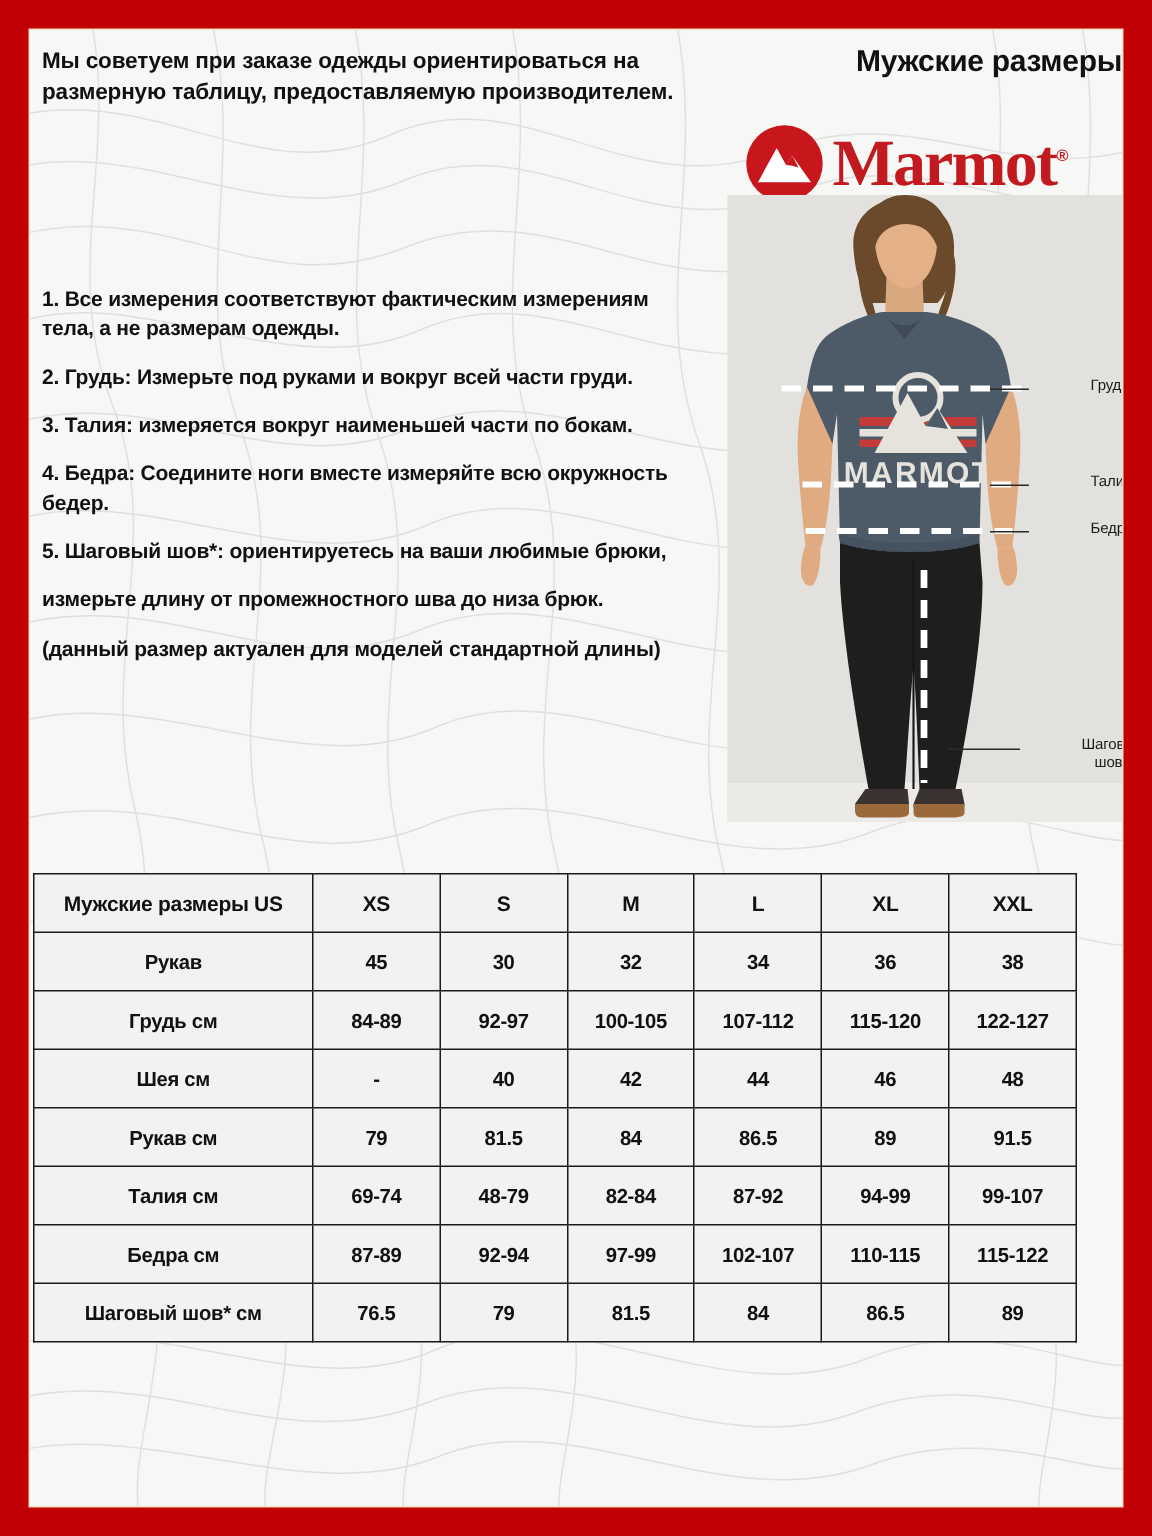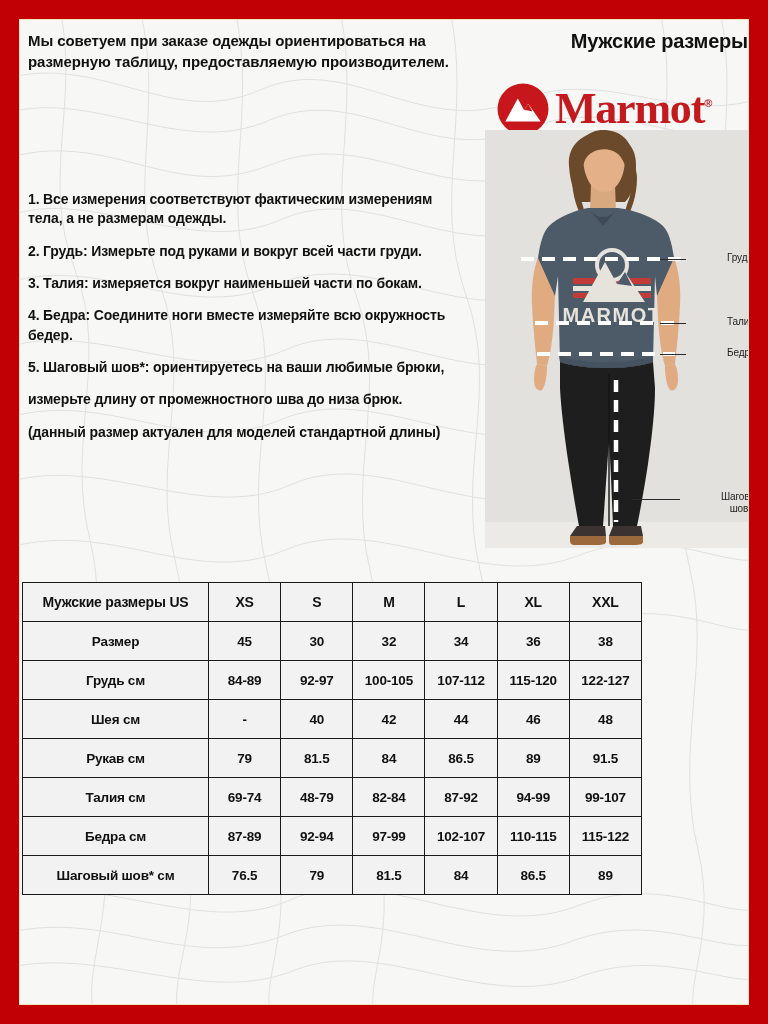--- a/index.html
+++ b/index.html
@@ -137,21 +137,21 @@
   }
   .l-chest { left: 640px; top: 239px; width: 26px; }
   .l-waist { left: 640px; top: 303px; width: 26px; }
   .l-hips  { left: 640px; top: 334px; width: 26px; }
   .l-inseam{ left: 612px; top: 479px; width: 48px; }
 
   
   .table-wrap {
     position: absolute;
     left: 2px;  top: 562px;
-    width: 620px;
+    width: 696px;
   }
   table {
     border-collapse: collapse;
     width: 100%;
     background: #f2f2f2;
     table-layout: fixed;
   }
   td, th {
     border: 1.7px solid #1a1a1a;
     text-align: center;
@@ -290,21 +290,21 @@
             <th>XS</th>
             <th>S</th>
             <th>M</th>
             <th>L</th>
             <th>XL</th>
             <th>XXL</th>
           </tr>
         </thead>
         <tbody>
           <tr>
-            <td class="lbl">Размер</td>
+            <td class="lbl">Рукав</td>
             <td>45</td>
             <td>30</td>
             <td>32</td>
             <td>34</td>
             <td>36</td>
             <td>38</td>
           </tr>
           <tr>
             <td class="lbl">Грудь см</td>
             <td>84-89</td>

